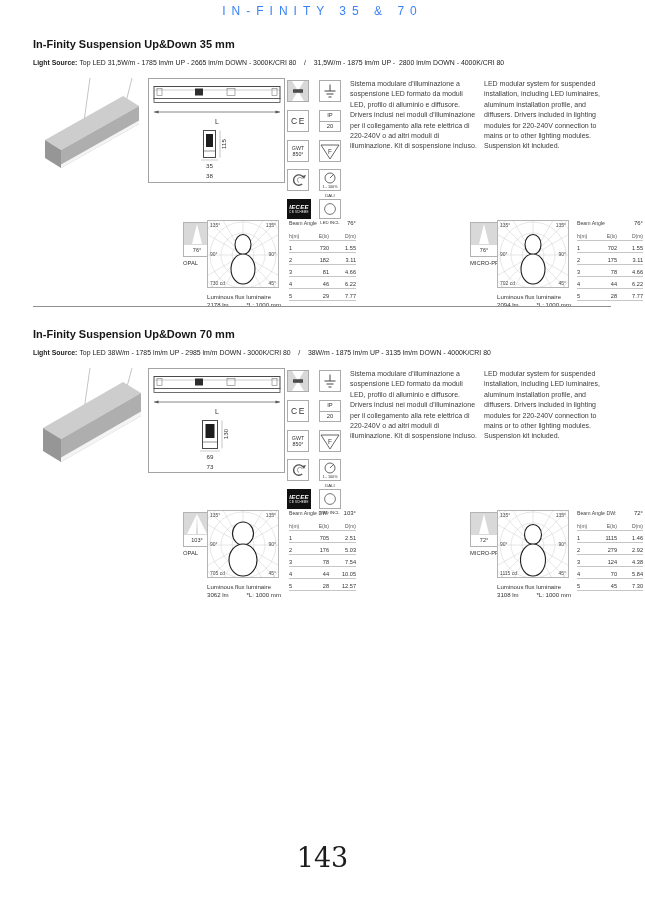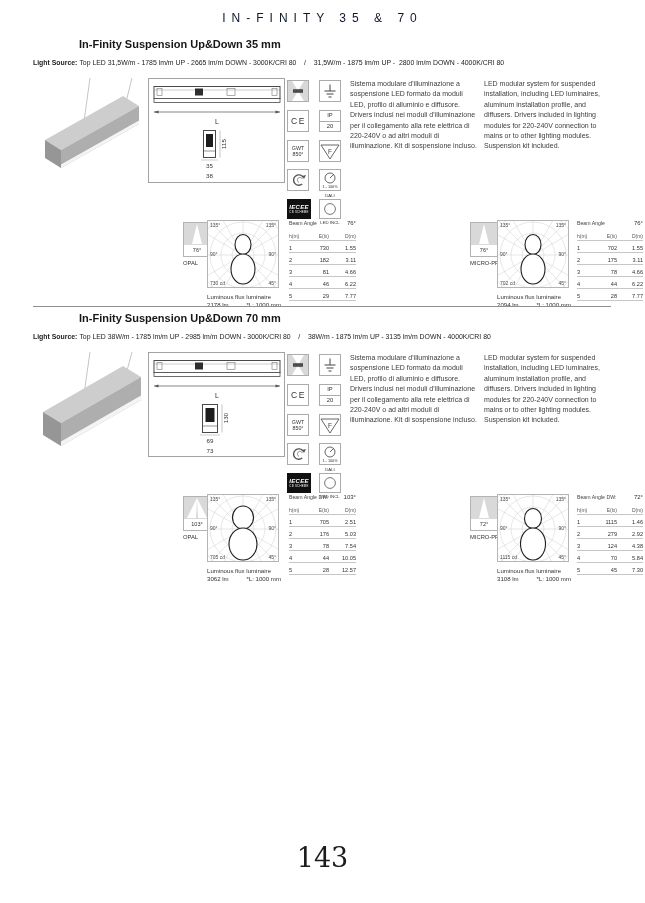--- a/index.html
+++ b/index.html
@@ -1,23 +1,23 @@
 <!DOCTYPE html>
 <html><head>
 <meta charset="utf-8">
 <style>
   html,body{margin:0;padding:0;background:#e8e8e8;}
   .page{position:relative;width:645px;height:903px;margin:0 auto;background:#fff;
         font-family:"Liberation Sans",sans-serif;color:#333;overflow:hidden;}
   
-  .doc-title{position:absolute;top:11px;left:0;width:100%;text-align:center;
-             font-size:12px;letter-spacing:6px;color:#0f172a;}
+  .doc-title{position:absolute;top:4px;left:0;width:100%;text-align:center;
+             font-size:12px;letter-spacing:6px;color:#3b82f6;}
   
   .section{position:absolute;left:0;width:645px;}
-  .sec-heading{position:absolute;left:33px;top:0;font-size:11px;font-weight:bold;color:#161616;margin-left:46px;}
+  .sec-heading{position:absolute;left:33px;top:0;font-size:11px;font-weight:bold;color:#161616;}
   .light-line{position:absolute;left:33px;top:21px;font-size:6.9px;color:#222;white-space:pre;}
   .light-line b{font-weight:bold;margin-right:2px;}
   
   .photo{position:absolute;left:35px;top:40px;}
   
   .draw-box{position:absolute;left:148px;top:40px;width:137px;height:105px;
             border:1px solid #a3a3a3;box-sizing:border-box;background:#fff;}
   .topview{position:absolute;left:4px;top:5px;}
   .cross{position:absolute;left:44px;top:50px;}
   
@@ -337,21 +337,21 @@
             <span class="c1">5</span>
             <span class="c2">28</span>
             <span class="c3">7.77</span>
           </div>
       </div>
     </div>
   </div>
 
   <div class="divider"></div>
 
-  <div class="section" style="top:312px;height:268px;">
+  <div class="section" style="top:328px;height:268px;">
     <div class="sec-heading">In-Finity Suspension Up&amp;Down 70 mm</div>
     <div class="light-line"><b>Light Source:</b><span>Top LED 38W/m - 1785 lm/m UP - 2985 lm/m DOWN - 3000K/CRI 80    /    38W/m - 1875 lm/m UP - 3135 lm/m DOWN - 4000K/CRI 80</span></div>
 
     <svg class="photo" width="118" height="112" viewBox="0 0 118 112">
       <line x1="55" y1="0" x2="47" y2="56" stroke="#c4c4c4" stroke-width="1"></line>
       <line x1="97" y1="0" x2="90" y2="26" stroke="#c4c4c4" stroke-width="1"></line>
       <polygon points="8,60 88,14 106,25 26,71" fill="#cdcdcd"></polygon>
       <polygon points="26,71 106,25 106,48 26,94" fill="#aeaeae"></polygon>
       <polygon points="26,89.5 106,43.5 106,48 26,94" fill="#f4f4f4"></polygon>
       <polygon points="8,60 26,71 26,94 8,83" fill="#969696"></polygon>

